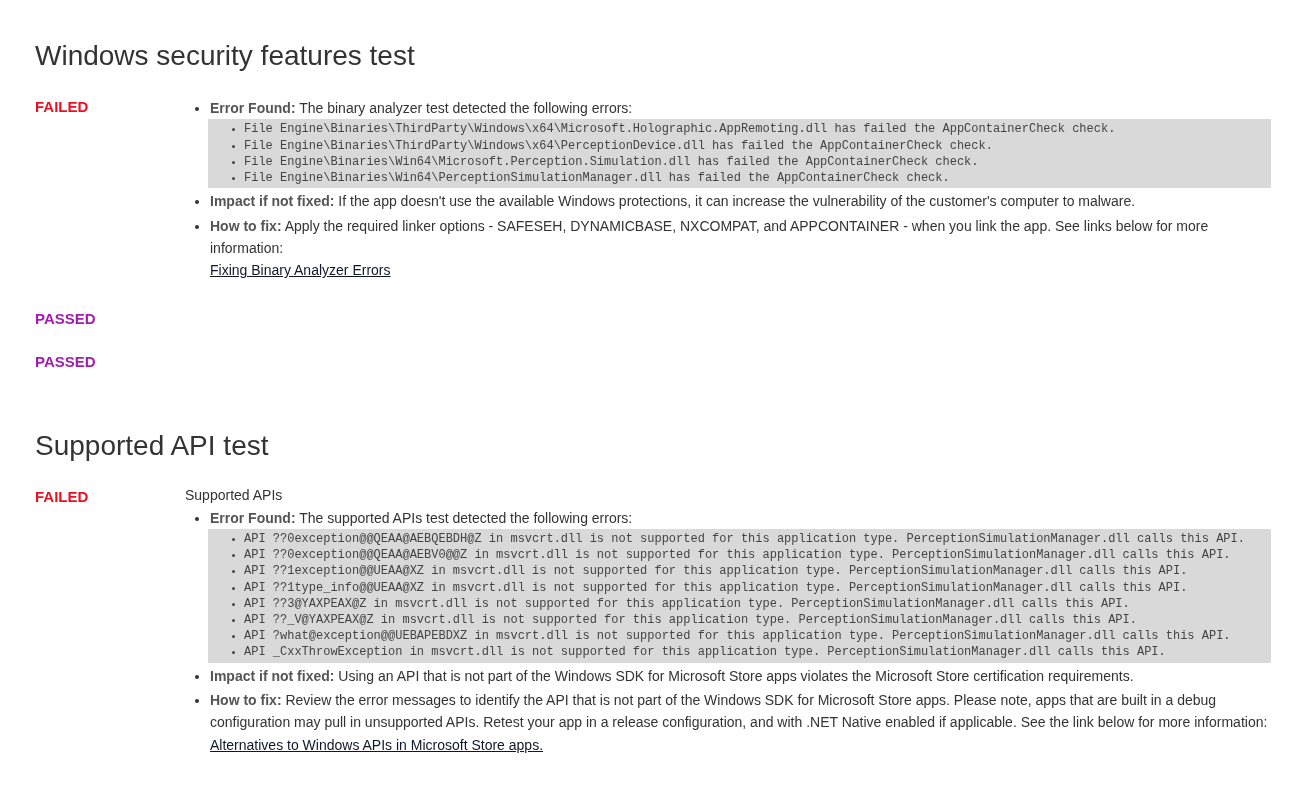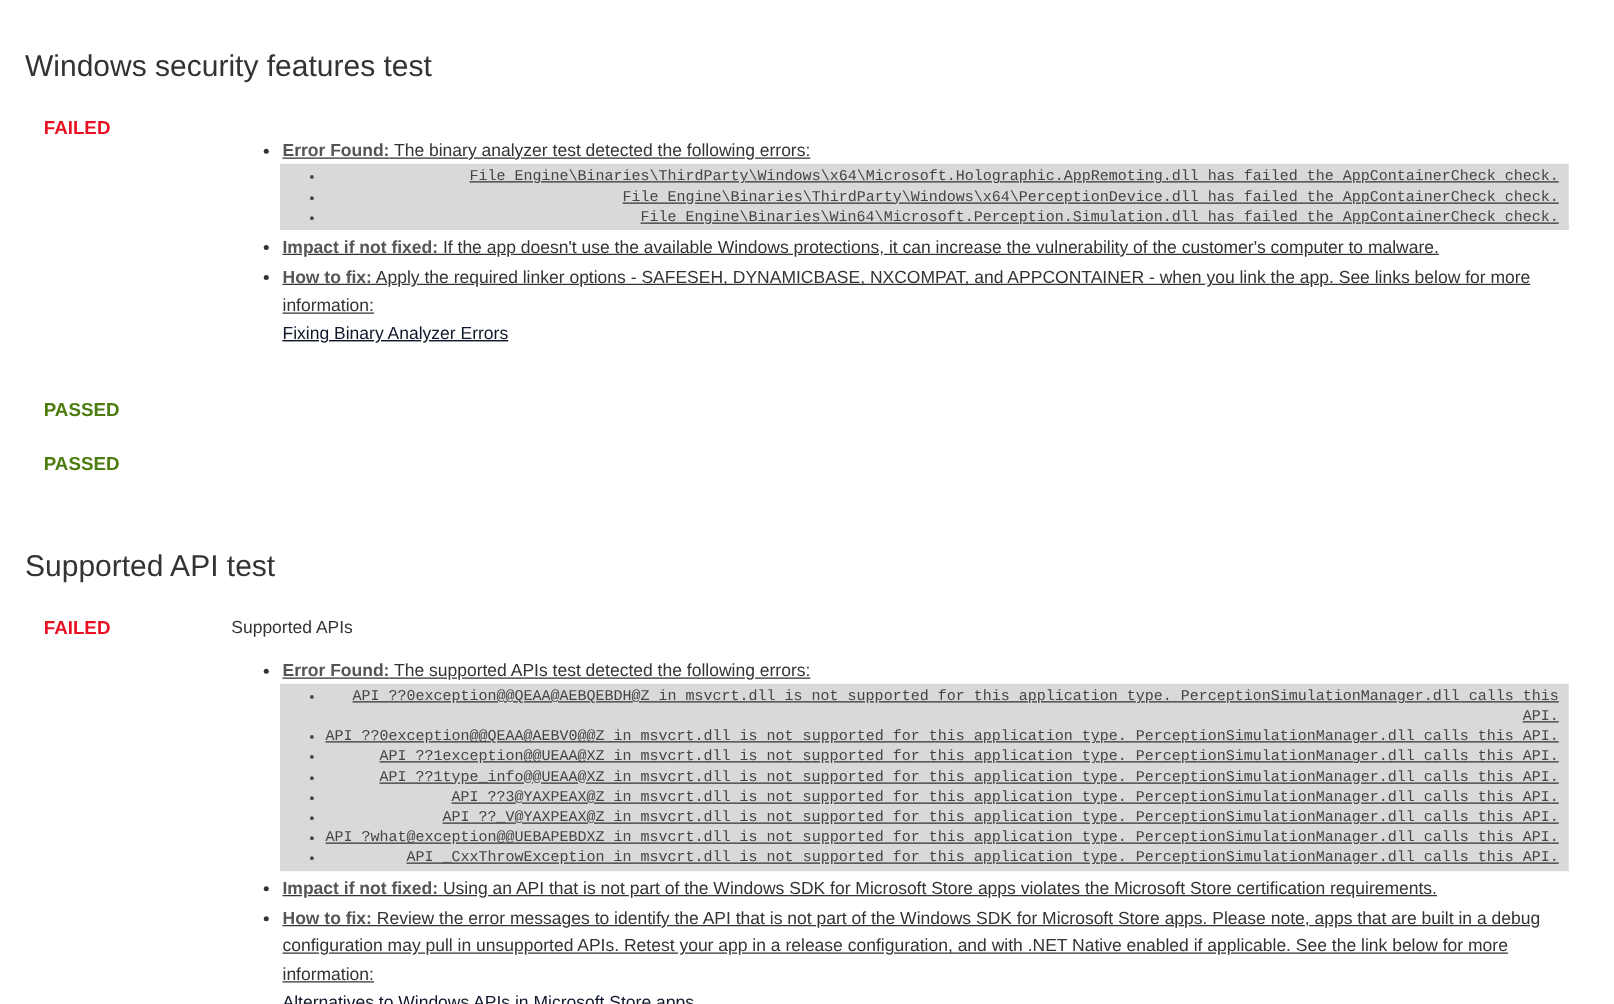--- a/index.html
+++ b/index.html
@@ -7,50 +7,49 @@
     font-family: "Segoe UI", "Segoe UI Light", Arial, sans-serif;
     font-size: 14px;
     color: #333;
     margin: 0;
     padding: 20px 20px 40px 20px;
     background: #fff;
     width: 1291px;
   }
   h2.section-title {
     font-weight: 300;
-    font-size: 24px;
+    font-size: 28px;
     color: #333;
-    margin: 20px 0 25px 0;
+    margin: 20px 0 25px 15px;
   }
   .test-block {
     display: flex;
     margin-bottom: 25px;
     padding-left: 15px;
   }
   .status-col {
     width: 150px;
     flex-shrink: 0;
     font-weight: bold;
     font-size: 15px;
     padding-top: 1px;
   }
   .status-failed { color: #e81123; }
-  .status-passed { color: #4d7c0f; }
+  .status-passed { color: #a21caf; }
   .detail-col {
     flex: 1;
   }
   .test-name {
     font-size: 14px;
     color: #333;
     margin-bottom: 4px;
   }
   ul.detail-list {
-    margin: 16px;
+    margin: 0;
     padding-left: 25px;
-    text-decoration: underline;
   }
   ul.detail-list > li {
     font-size: 14px;
     line-height: 1.6;
     color: #333;
     margin-bottom: 2px;
   }
   .bold-label {
     font-weight: bold;
     color: #555;
@@ -61,21 +60,20 @@
     margin: 0 0 0 -2px;
     padding: 2px 8px 2px 24px;
     font-family: Consolas, "Courier New", monospace;
     font-size: 12px;
     color: #444;
     line-height: 1.35;
   }
   .code-sublist li {
     position: relative;
     padding-left: 12px;
-    text-align: right;
   }
   .code-sublist li::before {
     content: "";
     position: absolute;
     left: 0;
     top: 7px;
     width: 3px;
     height: 3px;
     background: #444;
     border-radius: 50%;
@@ -94,20 +92,21 @@
 <div class="test-block">
   <div class="status-col status-failed">FAILED</div>
   <div class="detail-col">
     <ul class="detail-list">
       <li>
         <span class="bold-label">Error Found:</span><span> The binary analyzer test detected the following errors:</span>
         <ul class="code-sublist">
           <li>File Engine\Binaries\ThirdParty\Windows\x64\Microsoft.Holographic.AppRemoting.dll has failed the AppContainerCheck check.</li>
           <li>File Engine\Binaries\ThirdParty\Windows\x64\PerceptionDevice.dll has failed the AppContainerCheck check.</li>
           <li>File Engine\Binaries\Win64\Microsoft.Perception.Simulation.dll has failed the AppContainerCheck check.</li>
+          <li>File Engine\Binaries\Win64\PerceptionSimulationManager.dll has failed the AppContainerCheck check.</li>
         </ul>
       </li>
       <li>
         <span class="bold-label">Impact if not fixed:</span><span> If the app doesn't use the available Windows protections, it can increase the vulnerability of the customer's computer to malware.</span>
       </li>
       <li class="fix-text">
         <span class="bold-label">How to fix:</span><span> Apply the required linker options - SAFESEH, DYNAMICBASE, NXCOMPAT, and APPCONTAINER - when you link the app. See links below for more information: </span><br>
         <a href="#" class="link">Fixing Binary Analyzer Errors</a>
       </li>
     </ul>

